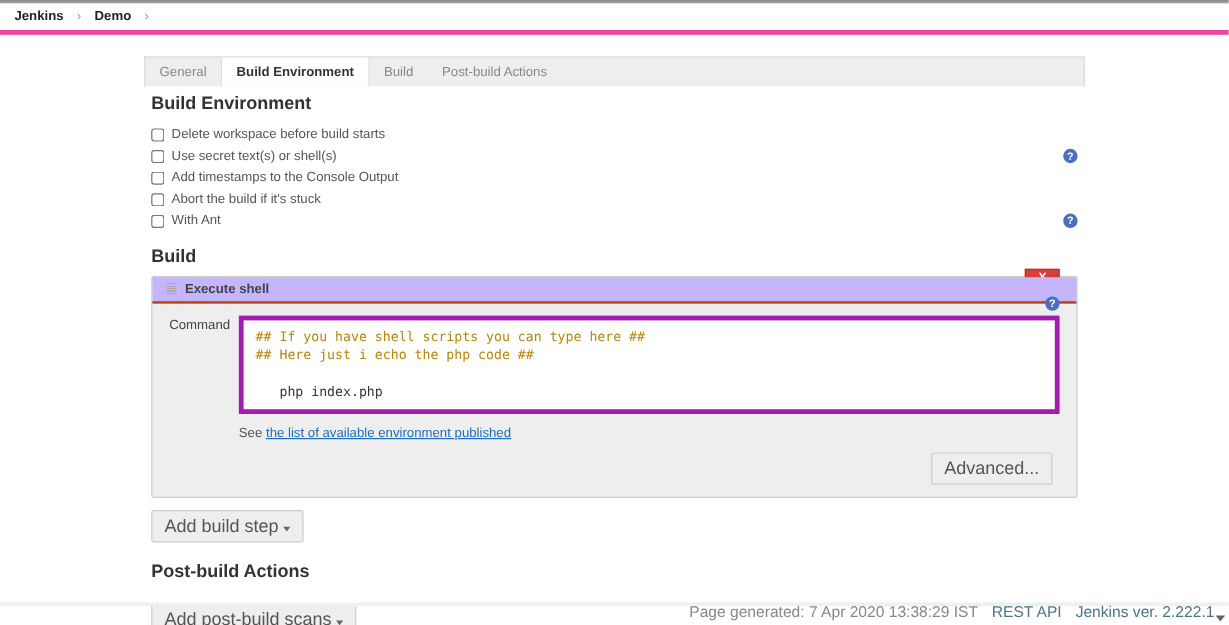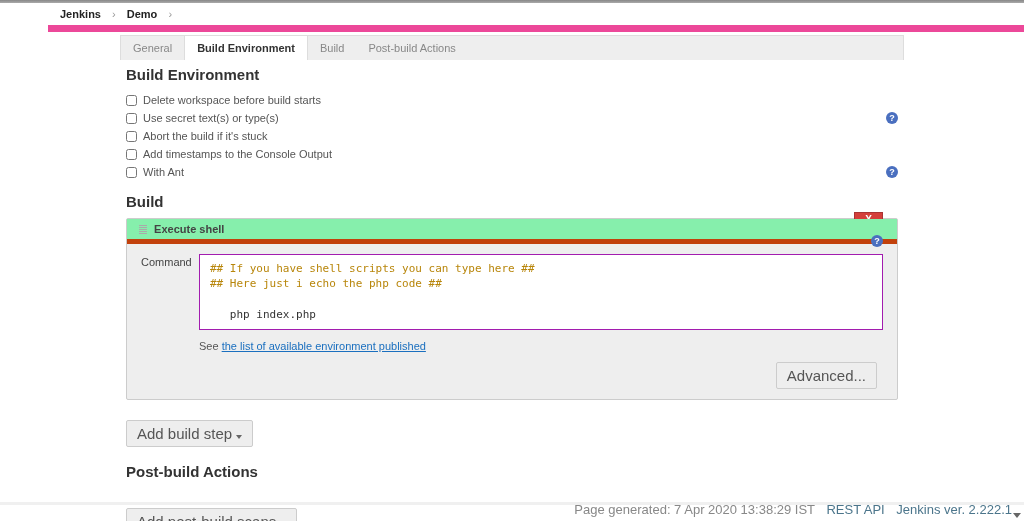--- a/index.html
+++ b/index.html
@@ -1,45 +1,45 @@
 <!DOCTYPE html>
 <html><head>
 <meta charset="utf-8">
 <style>
 * { box-sizing: border-box; margin: 0; padding: 0; }
 body { font-family: Helvetica, Arial, sans-serif; font-size: 11px; background: #fff; color: #333; width: 1024px; height: 521px; overflow: hidden; position: relative; }
 .topbar { height: 3px; background: linear-gradient(#888, #aaa); }
-.breadcrumb { padding: 5px 12px; font-size: 11px; color: #333; border-bottom: 7px solid #ec4899; background: #fff; margin-left: 48px; }
+.breadcrumb { padding: 5px 12px; font-size: 11px; color: #333; border-bottom: 4px solid #ec4899; background: #fff; }
 .breadcrumb a { color: #222; text-decoration: none; font-weight: bold; }
 .breadcrumb .sep { color: #999; margin: 0 8px; }
 .main { padding: 0 120px 0 120px; }
-.tabs { display: flex; background: #eee; border: 1px solid #ddd; border-bottom: none; margin-top: 3px; font-size: 11px; }
+.tabs { display: flex; background: #eee; border: 1px solid #ddd; border-bottom: none; margin-top: 18px; font-size: 11px; }
 .tab { padding: 6px 12px; color: #888; cursor: pointer; }
 .tab.active { background: #fff; color: #333; font-weight: bold; border-left: 1px solid #ddd; border-right: 1px solid #ddd; }
 .section-title { font-size: 15px; font-weight: bold; color: #333; margin: 6px 0 8px 0; }
 .content { background: #fff; padding: 0 6px; }
 .check-row { display: flex; align-items: center; padding: 3px 0; position: relative; }
 .check-row input[type="checkbox"] { margin-right: 6px; width: 11px; height: 11px; }
 .check-row label { color: #555; font-size: 11px; }
 .help-icon { position: absolute; right: 0; width: 12px; height: 12px; border-radius: 50%; background: #4a6fbf; color: #fff; font-size: 9px; text-align: center; line-height: 12px; font-weight: bold; cursor: pointer; }
 .build-box { border: 1px solid #ccc; background: #eee; margin-top: 6px; border-radius: 2px; position: relative; padding: 0; }
-.box-header { background: #86efac; border-bottom: 5px solid #c2410c; padding: 4px 12px; font-weight: bold; color: #444; font-size: 11px; position: relative; }
+.box-header { background: #c4b5fd; border-bottom: 2px solid #c2410c; padding: 4px 12px; font-weight: bold; color: #444; font-size: 11px; position: relative; }
 .drag-handle { display: inline-block; width: 8px; height: 10px; background: repeating-linear-gradient(#aaa 0 1px, transparent 1px 2px); margin-right: 4px; vertical-align: middle; }
 .close-x { position: absolute; top: -7px; right: 14px; background: #d43f3a; color: #fff; font-weight: bold; font-size: 10px; padding: 1px 10px; border: 1px solid #a33; cursor: pointer; }
 .box-help { position: absolute; right: 14px; top: 16px; width: 12px; height: 12px; border-radius: 50%; background: #4a6fbf; color: #fff; font-size: 9px; text-align: center; line-height: 12px; font-weight: bold; cursor: pointer; }
 .box-body { padding: 10px 14px 10px 14px; }
 .form-row { display: flex; gap: 8px; align-items: flex-start; }
 .form-label { width: 50px; font-size: 11px; color: #444; padding-top: 2px; }
-.code-area { flex: 1; background: #fff; border: 1px solid #a21caf; padding: 6px 10px; font-family: monospace; font-size: 11px; line-height: 1.4; min-height: 56px; white-space: pre; color: #333; }
+.code-area { flex: 1; background: #fff; border: 4px solid #a21caf; padding: 6px 10px; font-family: monospace; font-size: 11px; line-height: 1.4; min-height: 56px; white-space: pre; color: #333; }
 .code-area .comment { color: #b8860b; }
 .env-link-row { margin-top: 10px; margin-left: 58px; font-size: 11px; color: #555; }
 .env-link-row a { color: #1a6fbf; text-decoration: underline; }
 .btn-row-right { text-align: right; margin-top: 10px; padding-right: 6px; }
 .btn-gray { background: #eee; border: 1px solid #ccc; padding: 4px 10px; font-size: 15px; color: #555; cursor: pointer; border-radius: 2px; }
-.add-step { margin-top: 20px; display: inline-flex; align-items: center; gap: 6px; }
+.add-step { margin-top: 10px; display: inline-flex; align-items: center; gap: 6px; }
 .caret-down { display: inline-block; border-left: 3px solid transparent; border-right: 3px solid transparent; border-top: 4px solid #666; margin-left: 4px; }
 .save-bar { margin-top: 14px; border: 1px solid #cde4c5; background: #f6fbf4; border-radius: 4px; padding: 10px 12px; display: flex; gap: 10px; width: 110px; box-shadow: 0 0 4px rgba(180,220,180,0.4); }
 .footer { position: absolute; bottom: 0; right: 12px; font-size: 13px; color: #888; padding: 4px 0; }
 .footer a { color: #4b758b; text-decoration: none; margin-left: 8px; }
 .bottom-scroll { position: absolute; bottom: 16px; left: 0; right: 0; height: 3px; background: #f0f0f0; }
 .scroll-arrow { position: absolute; right: 3px; bottom: 3px; width: 0; height: 0; border-left: 4px solid transparent; border-right: 4px solid transparent; border-top: 5px solid #666; }
 </style>
 </head>
 <body>
 
@@ -62,30 +62,30 @@
 
   <div class="content">
     <div class="section-title">Build Environment</div>
 
     <div class="check-row">
       <input type="checkbox" style="">
       <label>Delete workspace before build starts</label>
     </div>
     <div class="check-row">
       <input type="checkbox" style="">
-      <label>Use secret text(s) or type(s)</label>
+      <label>Use secret text(s) or shell(s)</label>
       <span class="help-icon">?</span>
     </div>
     <div class="check-row">
       <input type="checkbox" style="">
-      <label>Abort the build if it's stuck</label>
+      <label>Add timestamps to the Console Output</label>
     </div>
     <div class="check-row">
       <input type="checkbox" style="">
-      <label>Add timestamps to the Console Output</label>
+      <label>Abort the build if it's stuck</label>
     </div>
     <div class="check-row">
       <input type="checkbox" style="">
       <label>With Ant</label>
       <span class="help-icon">?</span>
     </div>
 
     <div class="section-title" style="margin-top:12px">Build</div>
 
     <div class="build-box">

